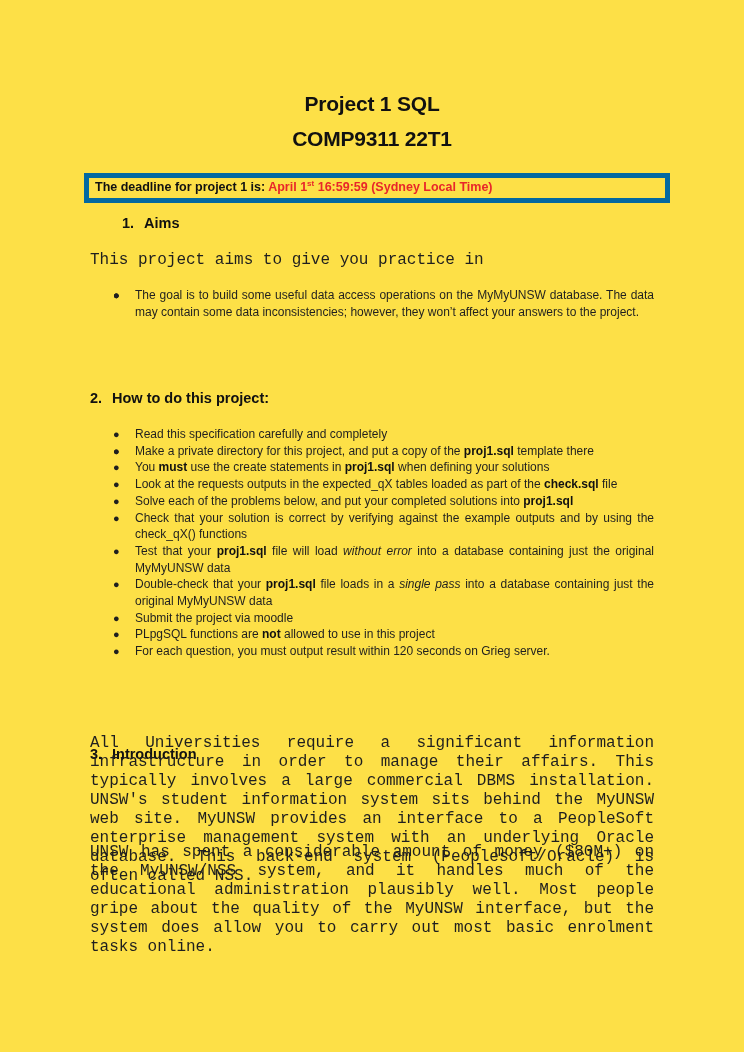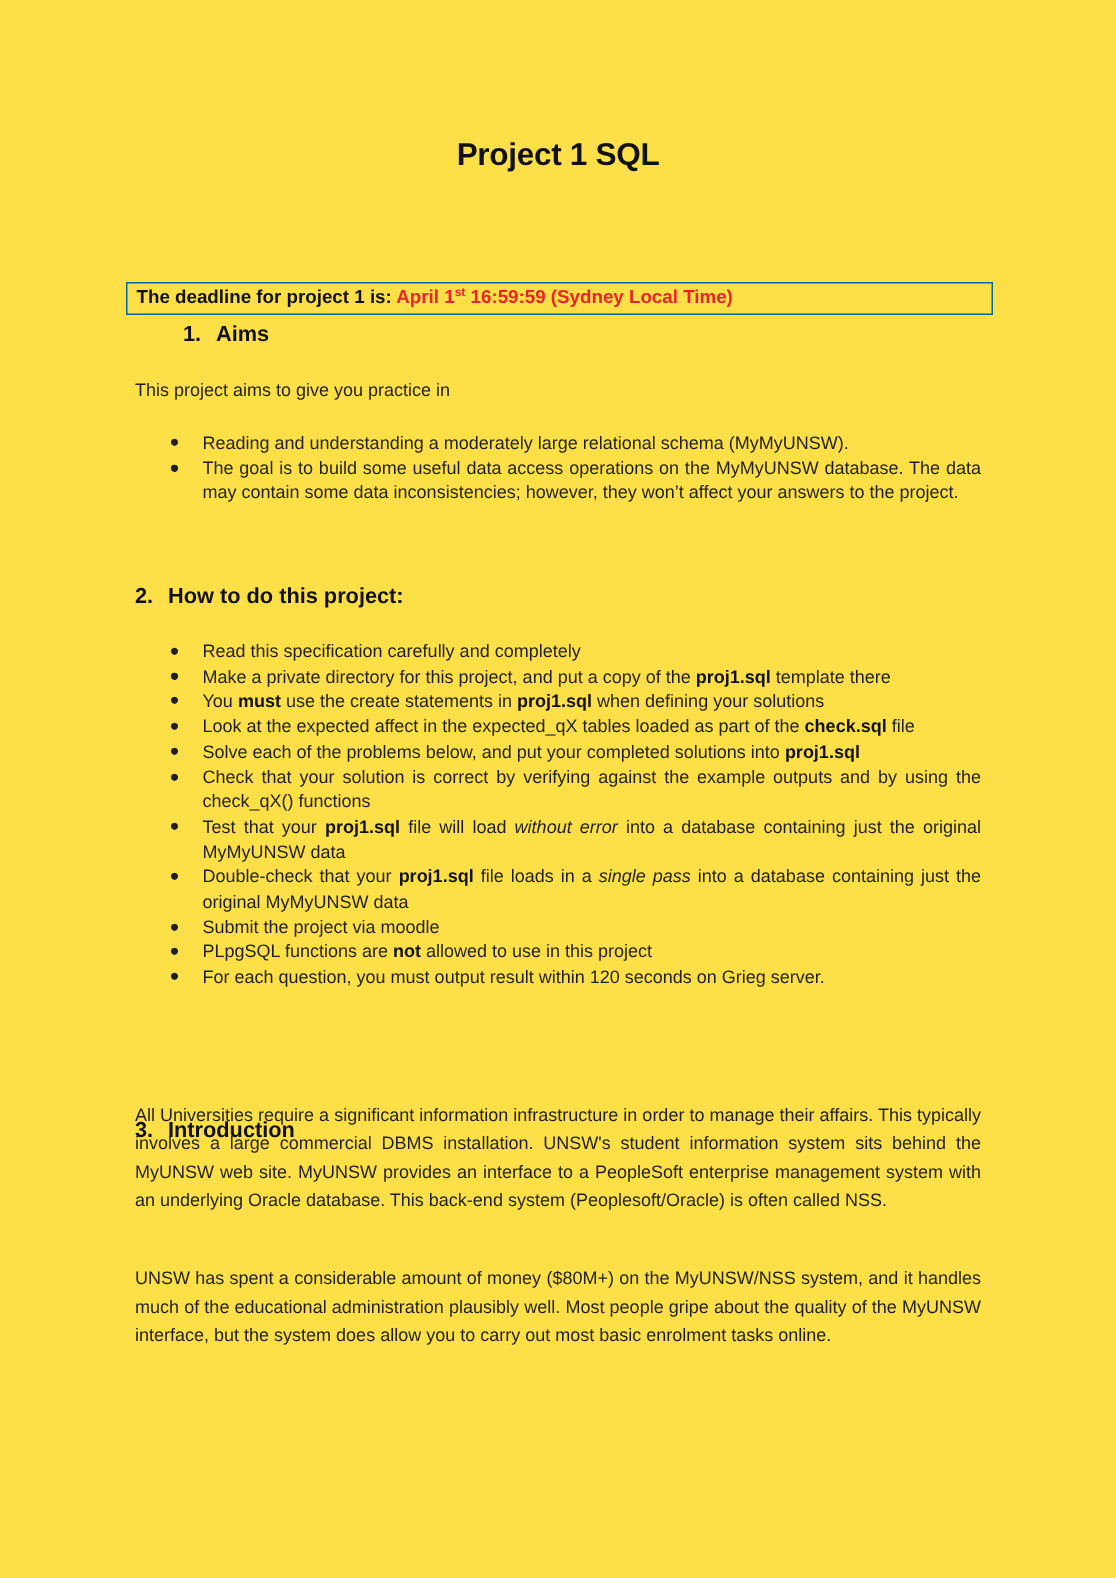--- a/index.html
+++ b/index.html
@@ -4,62 +4,63 @@
 <style>
   html, body { margin: 0; padding: 0; background: #ffffff; }
   body { width: 744px; height: 1052px; position: relative; overflow: hidden;
          font-family: "Liberation Sans", sans-serif; color: #1a1a1a; }
   .page { position: absolute; left: 0; top: 0; width: 744px; height: 1052px; background: #fde047; padding-left: 40px; }
   .title { position: absolute; left: 0; width: 744px; text-align: center;
            font-size: 21px; font-weight: bold; color: #111; letter-spacing: -0.2px; }
   .t1 { top: 92px; }
   .t2 { top: 127px; }
   .deadline-box { position: absolute; left: 84px; top: 173px; width: 576px; height: 20px;
-                  border: 1px solid #0369a1; box-sizing: content-box; margin-top: 15px; }
+                  border: 5px solid #0369a1; box-sizing: content-box; }
   .deadline-text { position: absolute; left: 6px; top: 2px; font-size: 12.5px; font-weight: bold; color: #111; white-space: nowrap; }
   .red { color: #e8262a; }
   .red sup { font-size: 8px; vertical-align: 5px; line-height: 0; }
   .heading { position: absolute; left: 90px; font-size: 14.5px; font-weight: bold; color: #111; white-space: nowrap; }
   .heading .num { display: inline-block; width: 22px; }
-  .para { position: absolute; left: 90px; width: 564px; font-size: 12px; color: #1f1f1f; line-height: 19px; text-align: justify; }
+  .para { position: absolute; left: 90px; width: 564px; font-size: 16px; color: #1f1f1f; line-height: 19px; text-align: justify; font-family: Liberation Mono, monospace; }
   ul.blist { position: absolute; left: 90px; width: 564px; margin: 0; padding: 0; list-style: none; font-size: 12px; line-height: 16.7px; color: #1f1f1f; }
   ul.blist li { position: relative; padding-left: 45px; text-align: justify; }
   ul.blist li .bullet { position: absolute; left: 23px; top: 0; font-size: 11px; }
   b { font-weight: bold; color: #111; }
 </style>
 </head>
 <body>
 
 <div class="page">
 
   <div class="title t1">Project 1 SQL</div>
+  <div class="title t2">COMP9311 22T1</div>
 
   <div class="deadline-box">
     <div class="deadline-text"><span>The deadline for project 1 is: </span><span class="red"><span>April 1</span><sup>st</sup><span> 16:59:59 (Sydney Local Time)</span></span></div>
   </div>
 
   <div class="heading" style="top:215px;margin-left:32px;">
     <span class="num">1.</span><span>Aims</span>
   </div>
   <div class="para" style="top:251px;">This project aims to give you practice in</div>
   <ul class="blist" style="top:287px;">
-    <li><span class="bullet">●</span><span>Reading and understanding a moderately large relational schema (MyMyUNSW).</span></li>
+    <li><span class="bullet">●</span></li>
     <li><span class="bullet">●</span></li>
     <li><span class="bullet">●</span><span>The goal is to build some useful data access operations on the MyMyUNSW database. The data may contain some data inconsistencies; however, they won’t affect your answers to the project.</span></li>
   </ul>
 
   <div class="heading" style="top:390px;">
     <span class="num">2.</span><span>How to do this project:</span>
   </div>
   <ul class="blist" id="howto-list" style="top:426px;">
       <li><span class="bullet">●</span><span><span>Read this specification carefully and completely</span></span></li>
       <li><span class="bullet">●</span></li>
       <li><span class="bullet">●</span><span><span>Make a private directory for this project, and put a copy of the </span><b>proj1.sql</b><span> template there</span></span></li>
       <li><span class="bullet">●</span><span><span>You </span><b>must</b><span> use the create statements in </span><b>proj1.sql</b><span> when defining your solutions</span></span></li>
-      <li><span class="bullet">●</span><span><span>Look at the expected affect in the expected_qX tables loaded as part of the </span><b>check.sql</b><span> file</span></span></li>
+      <li><span class="bullet">●</span><span><span>Look at the requests outputs in the expected_qX tables loaded as part of the </span><b>check.sql</b><span> file</span></span></li>
       <li><span class="bullet">●</span><span><span>Solve each of the problems below, and put your completed solutions into </span><b>proj1.sql</b></span></li>
       <li><span class="bullet">●</span><span><span>Check that your solution is correct by verifying against the example outputs and by using the check_qX() functions</span></span></li>
       <li><span class="bullet">●</span><span><span>Test that your </span><b>proj1.sql</b><span> file will load </span><i>without error</i><span> into a database containing just the original MyMyUNSW data</span></span></li>
       <li><span class="bullet">●</span><span><span>Double-check that your </span><b>proj1.sql</b><span> file loads in a </span><i>single pass</i><span> into a database containing just the original MyMyUNSW data</span></span></li>
       <li><span class="bullet">●</span><span><span>Submit the project via moodle</span></span></li>
       <li><span class="bullet">●</span><span><span>PLpgSQL functions are </span><b>not</b><span> allowed to use in this project</span></span></li>
       <li><span class="bullet">●</span><span><span>For each question, you must output result within 120 seconds on Grieg server.</span></span></li>
     </ul>
 
   <div class="heading" style="top:698px;margin-top:48px;">

